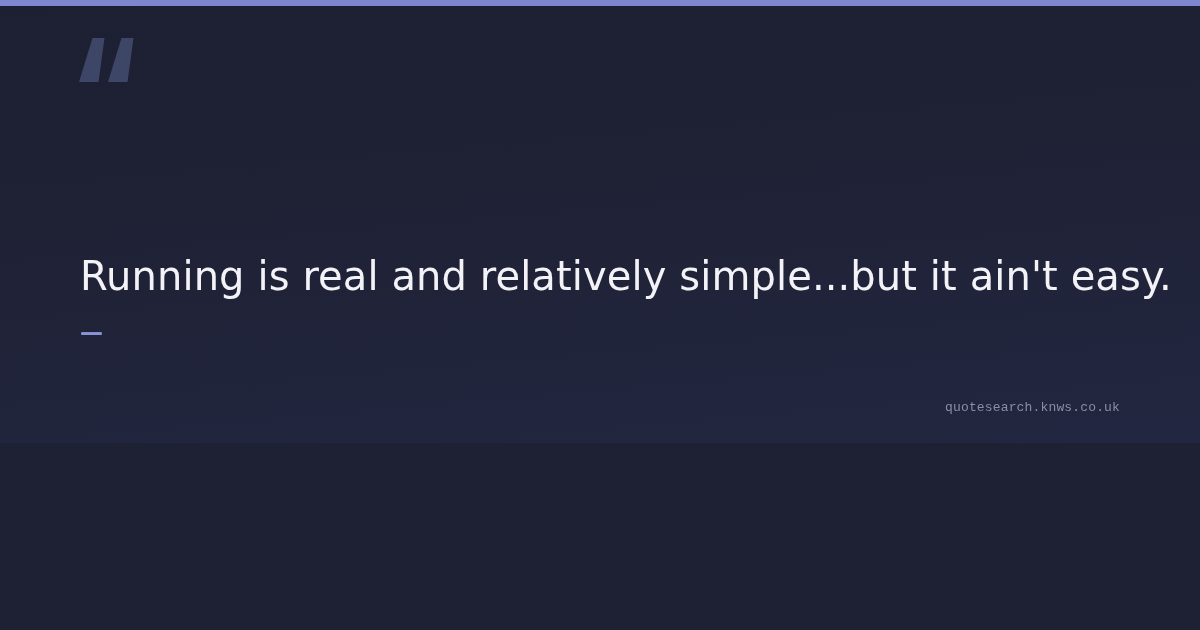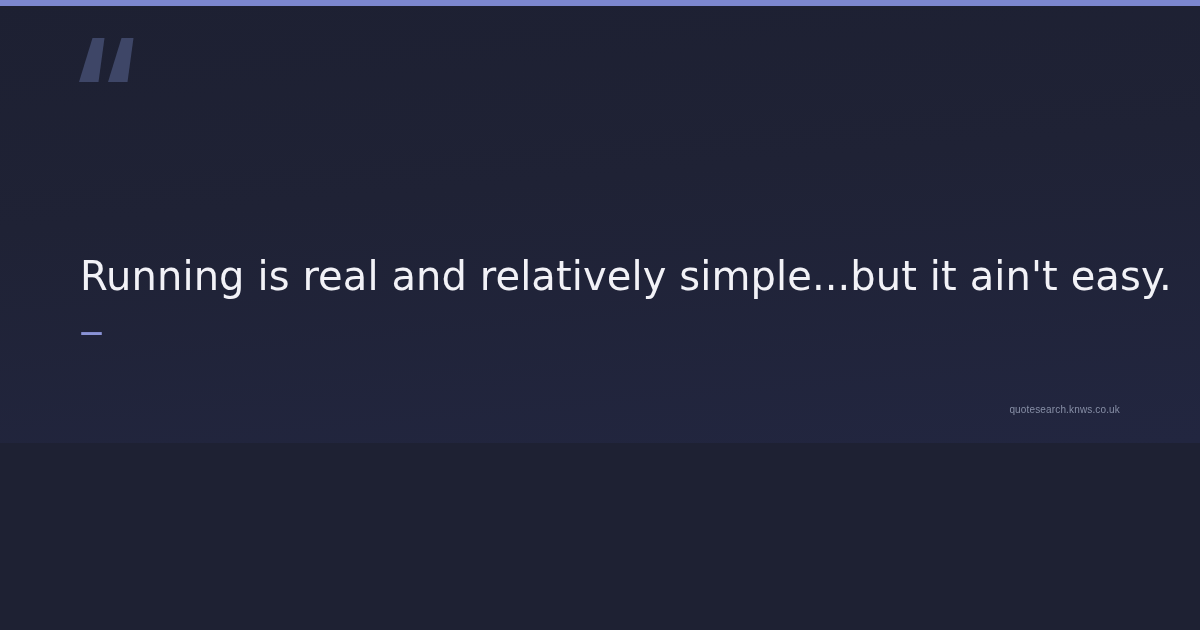--- a/index.html
+++ b/index.html
@@ -76,22 +76,22 @@
   }
   .attribution .dash {
     margin-right: 9px;
   }
 
   .watermark {
     position: absolute;
     right: 80px;
     bottom: 28px;
     color: #878fa6;
-    font-family: Liberation Sans, sans-serif;
-    font-size: 10px;
+    font-family: Liberation Mono, monospace;
+    font-size: 13px;
     font-weight: 400;
     letter-spacing: 0.15px;
   }
 </style>
 </head>
 <body>
 
 <div class="card">
 
   <div class="accent-bar"></div>

